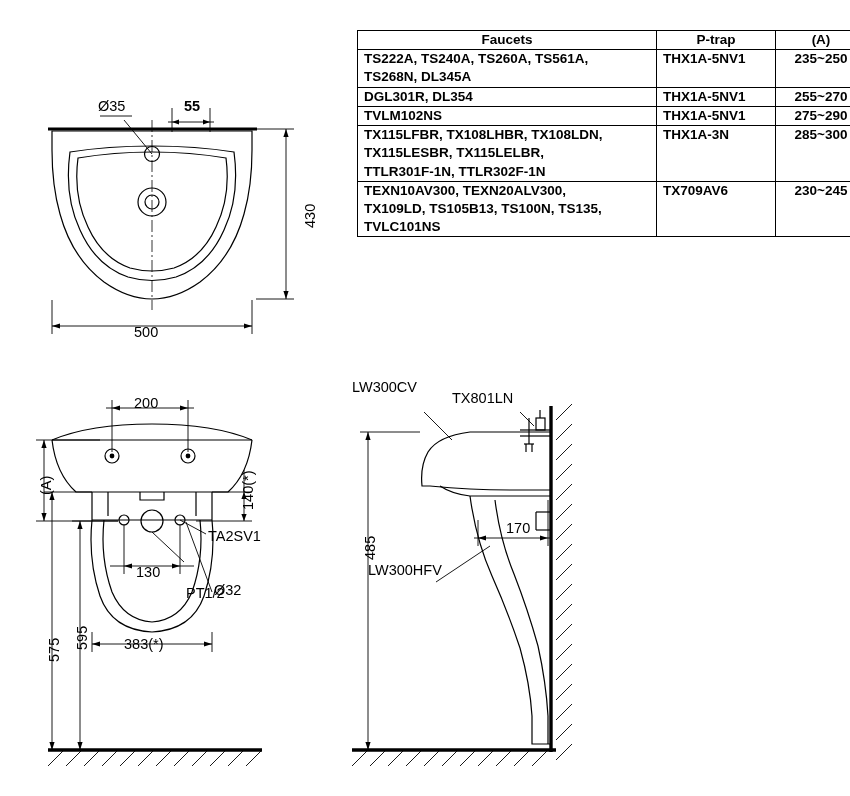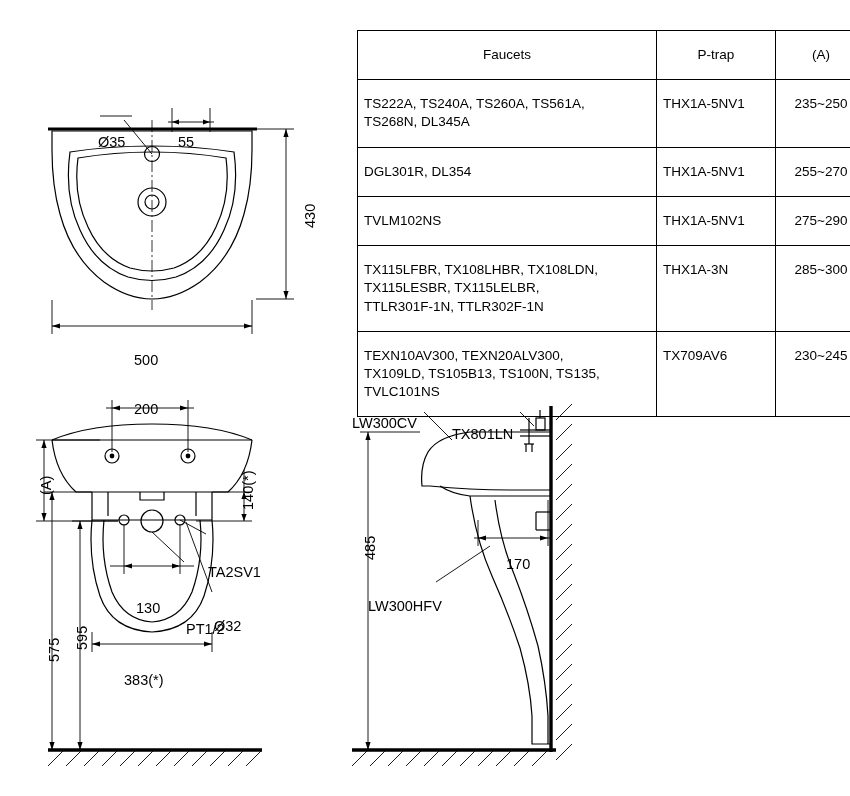--- a/index.html
+++ b/index.html
@@ -1,23 +1,23 @@
 <!DOCTYPE html>
 <html><head>
 <meta charset="utf-8">
 <style>
   html,body{margin:0;padding:0;background:#ffffff;}
   body{width:850px;height:796px;position:relative;font-family:"Liberation Sans",sans-serif;color:#000;}
   .stage{position:absolute;left:0;top:0;width:850px;height:796px;}
   svg{position:absolute;left:0;top:0;}
   .tbl{position:absolute;border-collapse:collapse;table-layout:fixed;}
-  .tbl td,.tbl th{border:1px solid #000;font-weight:normal;font-size:13.5px;padding:15px 6px;vertical-align:top;line-height:1.35;}
+  .tbl td,.tbl th{border:1px solid #000;font-weight:bold;font-size:13.5px;padding:0 6px;vertical-align:top;line-height:1.35;}
   .tbl th{text-align:center;font-size:13.5px;}
   .ctr{text-align:center;}
-  .lbl{position:absolute;font-size:14.5px;white-space:nowrap;margin-top:36px;}
+  .lbl{position:absolute;font-size:14.5px;white-space:nowrap;}
   .vert{position:absolute;font-size:14.5px;white-space:nowrap;transform-origin:0 0;transform:rotate(-90deg);}
 </style>
 </head>
 <body>
 
 <div class="stage">
 
   <table class="tbl" style="left:357px;top:30px;width:470px;">
     <tbody>
         <tr>
@@ -284,25 +284,25 @@
 
         <line x1="520" y1="412" x2="534" y2="426"></line>
 
         <line x1="436" y1="582" x2="490" y2="546"></line>
       </g>
 
     </g>
   </svg>
 
   <div class="lbl" style="left:98px;top:98px;">Ø35</div>
-  <div class="lbl" style="left:178px;top:98px;">55</div>
+  <div class="lbl" style="left:184px;top:98px;font-weight:bold;">55</div>
   <div class="vert" style="left:302px;top:228px;">430</div>
-  <div class="lbl" style="left:134px;top:316px;text-align:center;">500</div>
-
-  <div class="lbl" style="left:134px;top:365px;">200</div>
+  <div class="lbl" style="left:134px;top:324px;text-align:center;">500</div>
+
+  <div class="lbl" style="left:134px;top:395px;">200</div>
   <div class="vert" style="left:38px;top:495px;">(A)</div>
   <div class="vert" style="left:240px;top:510px;">140(*)</div>
   <div class="lbl" style="left:136px;top:564px;">130</div>
   <div class="lbl" style="left:124px;top:636px;">383(*)</div>
   <div class="vert" style="left:46px;top:662px;">575</div>
   <div class="vert" style="left:74px;top:650px;">595</div>
   <div class="lbl" style="left:208px;top:528px;">TA2SV1</div>
   <div class="lbl" style="left:186px;top:585px;">PT1/2</div>
   <div class="lbl" style="left:214px;top:582px;text-align:center;">Ø32</div>
 

